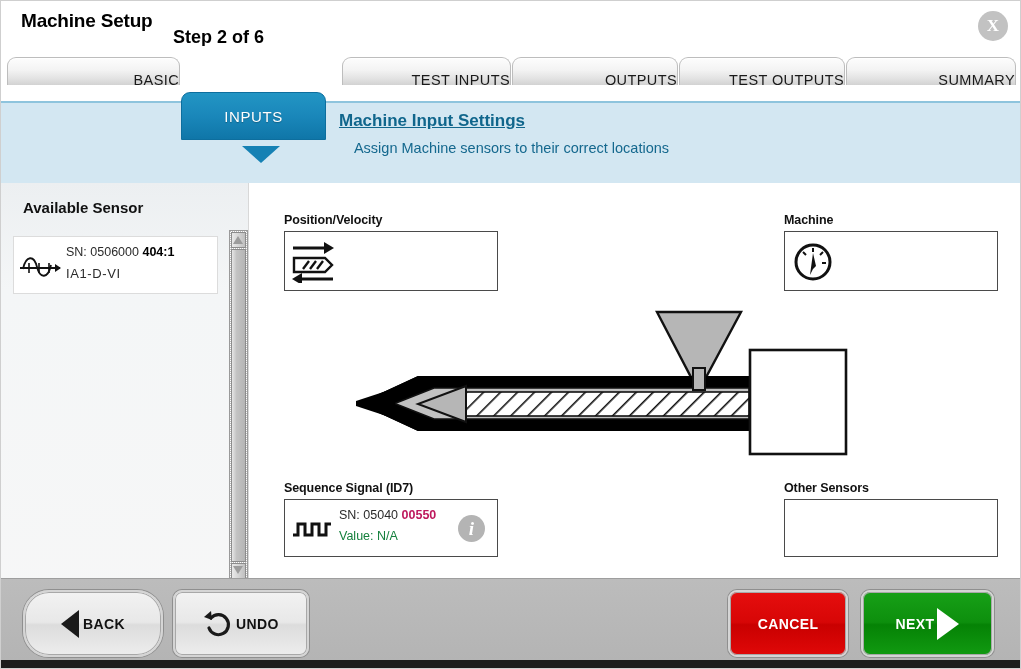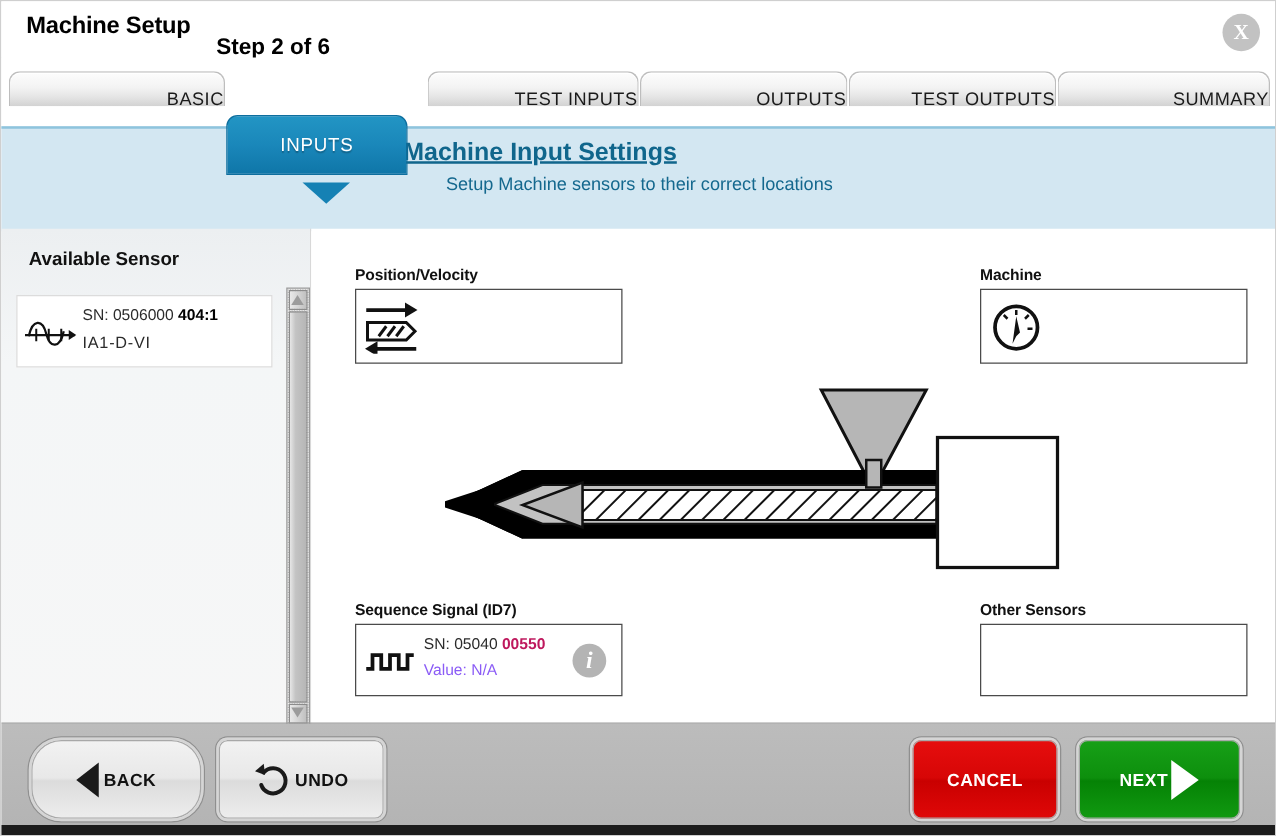--- a/index.html
+++ b/index.html
@@ -115,21 +115,21 @@
     left: 0; top: 100px;
     width: 1021px; height: 82px;
     background: #d3e7f2;
     border-top: 2px solid #8ec4dd;
   }
   .banner-title {
     position: absolute;
     left: 0; top: 8px;
     width: 862px;
     text-align: center;
-    font-size: 20px;
+    font-size: 17px;
     font-weight: bold;
     color: #10668c;
     text-decoration: underline;
   }
   .banner-sub {
     position: absolute;
     left: 0; top: 37px;
     width: 1021px;
     text-align: center;
     font-size: 14.5px;
@@ -259,21 +259,21 @@
   .pr-icon { position: absolute; left: 8px; top: 10px; width: 40px; height: 40px; }
 
   .sq-icon { position: absolute; left: 7px; top: 19px; width: 40px; height: 20px; }
   .sq-sn {
     position: absolute; left: 54px; top: 8px;
     font-size: 12.5px; color: #2b2b2b; white-space: nowrap;
   }
   .sq-sn b { font-weight: bold; color: #be185d; }
   .sq-val {
     position: absolute; left: 54px; top: 29px;
-    font-size: 12.5px; color: #8b5cf6; white-space: nowrap;
+    font-size: 12.5px; color: #15803d; white-space: nowrap;
   }
   .info-icon {
     position: absolute; right: 12px; top: 15px;
     width: 27px; height: 27px;
     border-radius: 50%;
     background: #b4b4b4;
     color: #ffffff;
     font-family: "Liberation Serif", serif;
     font-weight: bold;
     font-style: italic;
@@ -369,21 +369,21 @@
     <div class="tab" id="tab4" style="left:678px; width:166px;">TEST OUTPUTS</div>
 
     <div class="tab" id="tab5" style="left:845px; width:170px;">SUMMARY</div>
 
     <div class="tab-active-box" style="left:180px; width:145px;">INPUTS</div>
     <div class="tab-pointer" style="left:241px;"></div>
   </div>
 
   <div class="banner">
     <div class="banner-title">Machine Input Settings</div>
-    <div class="banner-sub">Setup Machine sensors to their correct locations</div>
+    <div class="banner-sub">Assign Machine sensors to their correct locations</div>
   </div>
 
   <div class="sidebar">
     <div class="sidebar-title">Available Sensor</div>
 
     <div class="sensor-card">
       <svg class="sensor-icon" viewBox="0 0 42 28">
         <path d="M3 16 C6 2, 14 2, 17 14 C20 26, 28 26, 31 12" fill="none" stroke="#111" stroke-width="1.8"></path>
         <line x1="0" y1="15" x2="40" y2="15" stroke="#111" stroke-width="1.8"></line>
         <line x1="9" y1="10" x2="9" y2="20" stroke="#111" stroke-width="1.6"></line>

